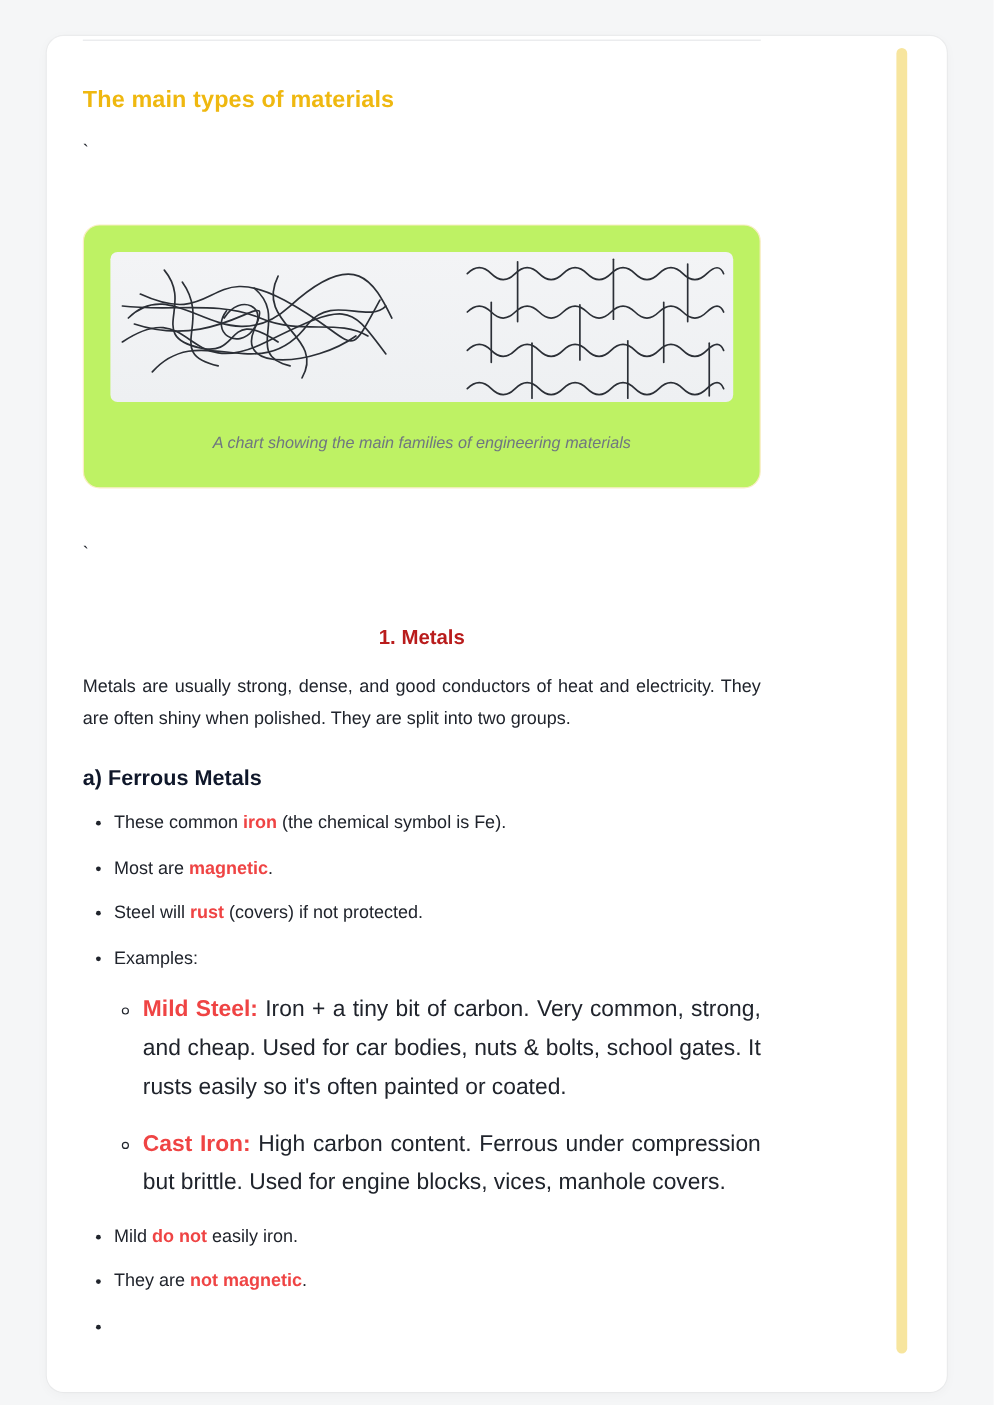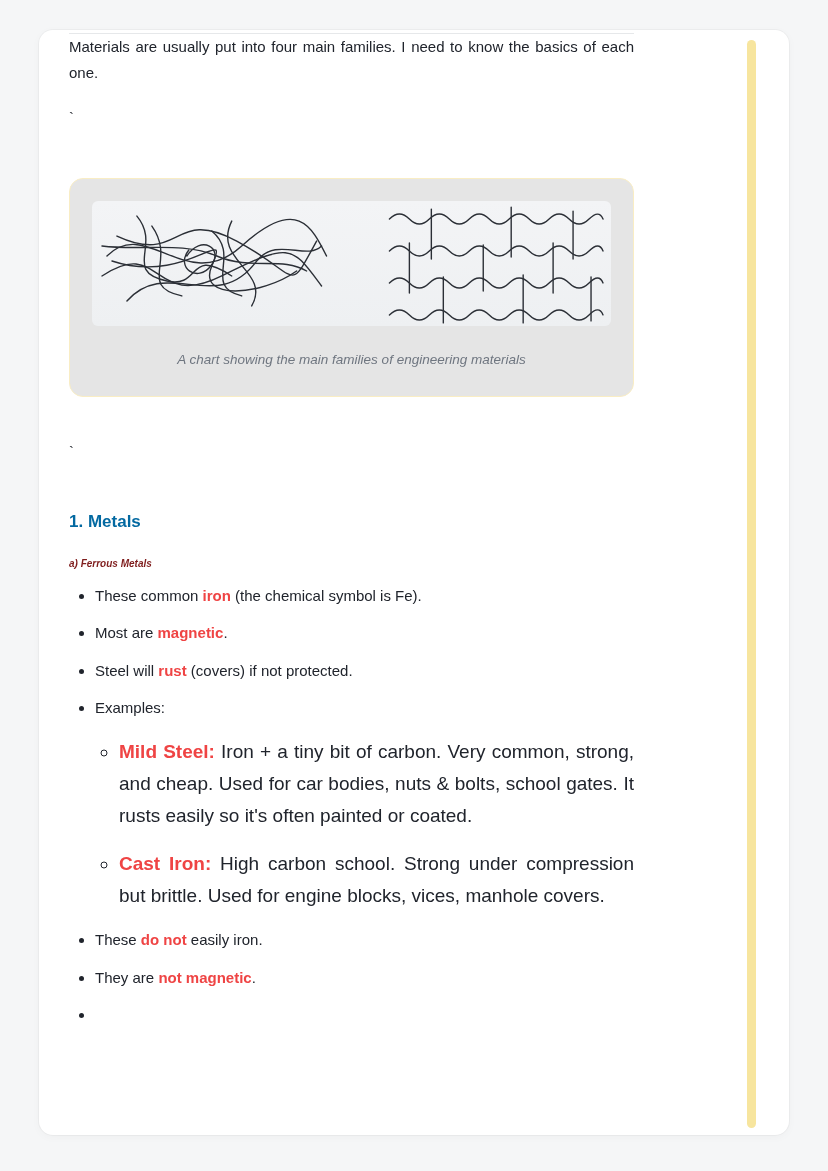--- a/index.html
+++ b/index.html
@@ -64,21 +64,21 @@
     font-size: 15px;
     color: #20242c;
   }
   p.tick-2 { margin: 46px 0 0 0; }
   figure.figure-card {
     width: 565px;
     margin: 52px 0 0 0;
     padding: 22px 22px 26px 22px;
     border: 1px solid #f9edc4;
     border-radius: 14px;
-    background: #e5e5e5;
+    background: #bef264;
   }
   .figure-image {
     width: 100%;
     height: 125px;
     border-radius: 6px;
     background: linear-gradient(180deg, #f3f4f6 0%, #eef0f2 100%);
     display: flex;
     align-items: center;
     justify-content: center;
     overflow: hidden;
@@ -89,29 +89,29 @@
     text-align: center;
     font-style: italic;
     font-size: 13.5px;
     color: #6f7680;
     line-height: 1.5;
   }
   h2.section-heading {
     margin: 52px 0 18px 0;
     font-size: 17px;
     font-weight: 700;
-    color: #0369a1;
+    color: #b91c1c;
+    text-align: center;
   }
   p.subhead {
     width: 565px;
     margin: 26px 0 10px 0;
-    font-size: 10px;
+    font-size: 18px;
     font-weight: 700;
-    color: #7f1d1d;
-    font-style: italic;
+    color: #0f172a;
   }
   ul.bullets {
     width: 565px;
     margin: 14px 0 6px 0;
     padding: 0 0 0 26px;
     list-style: disc;
   }
   ul.bullets > li {
     margin: 12px 0;
     font-size: 15px;
@@ -133,22 +133,22 @@
 </style>
 </head>
 <body>
 
 <div class="sheet">
   <div class="accent-bar"></div>
 
   <div class="content">
     <div class="top-divider"></div>
 
-
-    <p class="para">Materials are usually put into four main families. I need to know the basics of each one.</p>
+    <h1 class="doc-title">The main types of materials</h1>
+
 
     <p class="tick">`</p>
 
     <figure class="figure-card">
       <div class="figure-image">
         <svg viewBox="0 0 520 125" preserveAspectRatio="xMidYMid meet">
           <g stroke="#2b2f36" stroke-width="1.4" fill="none" stroke-linecap="round">
             <path d="M15,55 C55,15 95,95 150,45 S220,25 235,55"></path>
             <path d="M10,75 C70,35 60,110 130,75 S200,45 230,85"></path>
             <path d="M25,35 C90,65 80,5 145,40 S195,95 225,40"></path>
@@ -178,37 +178,38 @@
           </g>
         </svg>
       </div>
       <figcaption>A chart showing the main families of engineering materials</figcaption>
     </figure>
 
     <p class="tick tick-2">`</p>
 
     <h2 class="section-heading">1. Metals</h2>
 
+    <p class="para">Metals are usually strong, dense, and good conductors of heat and electricity. They are often shiny when polished. They are split into two groups.</p>
 
     <p class="subhead">a) Ferrous Metals</p>
 
     <ul class="bullets">
       <li><span><span>These common </span><b>iron</b><span> (the chemical symbol is Fe).</span></span></li>
       <li><span><span>Most are </span><b>magnetic</b><span>.</span></span></li>
       <li><span><span>Steel will </span><b>rust</b><span> (covers) if not protected.</span></span></li>
       <li>
         <span><span>Examples:</span></span>
         <ul class="nested">
           <li><span><b>Mild Steel:</b><span> Iron + a tiny bit of carbon. Very common, strong, and cheap. Used for car bodies, nuts &amp; bolts, school gates. It rusts easily so it's often painted or coated.</span></span></li>
-          <li><span><b>Cast Iron:</b><span> High carbon school. Strong under compression but brittle. Used for engine blocks, vices, manhole covers.</span></span></li>
+          <li><span><b>Cast Iron:</b><span> High carbon content. Ferrous under compression but brittle. Used for engine blocks, vices, manhole covers.</span></span></li>
         </ul>
       </li>
     </ul>
 
 
     <ul class="bullets">
-      <li><span><span>These </span><b>do not</b><span> easily iron.</span></span></li>
+      <li><span><span>Mild </span><b>do not</b><span> easily iron.</span></span></li>
       <li><span><span>They are </span><b>not magnetic</b><span>.</span></span></li>
       <li></li>
     </ul>
   </div>
 
 </div>
 
 </body></html>

